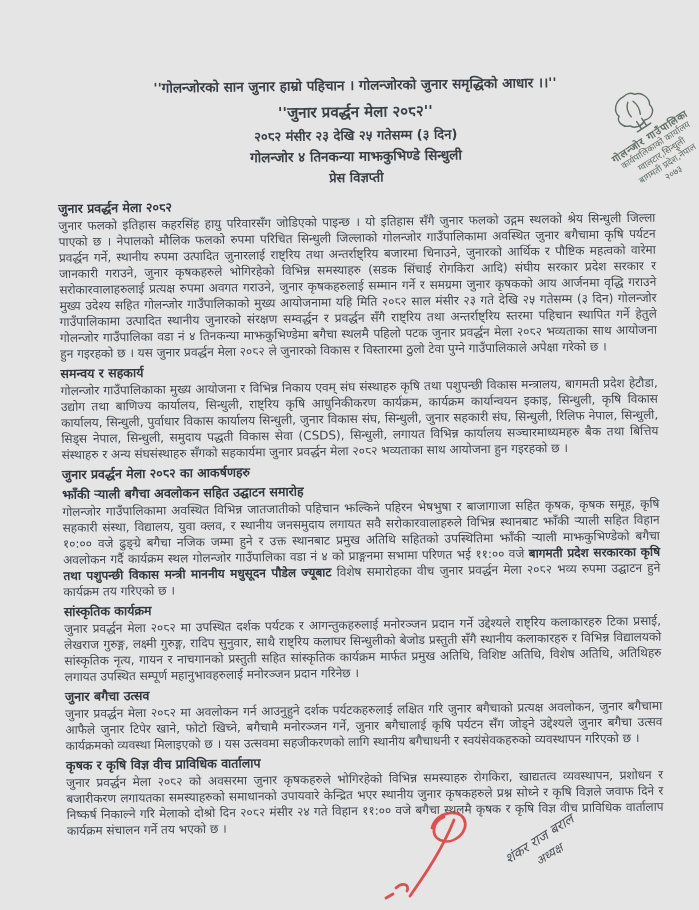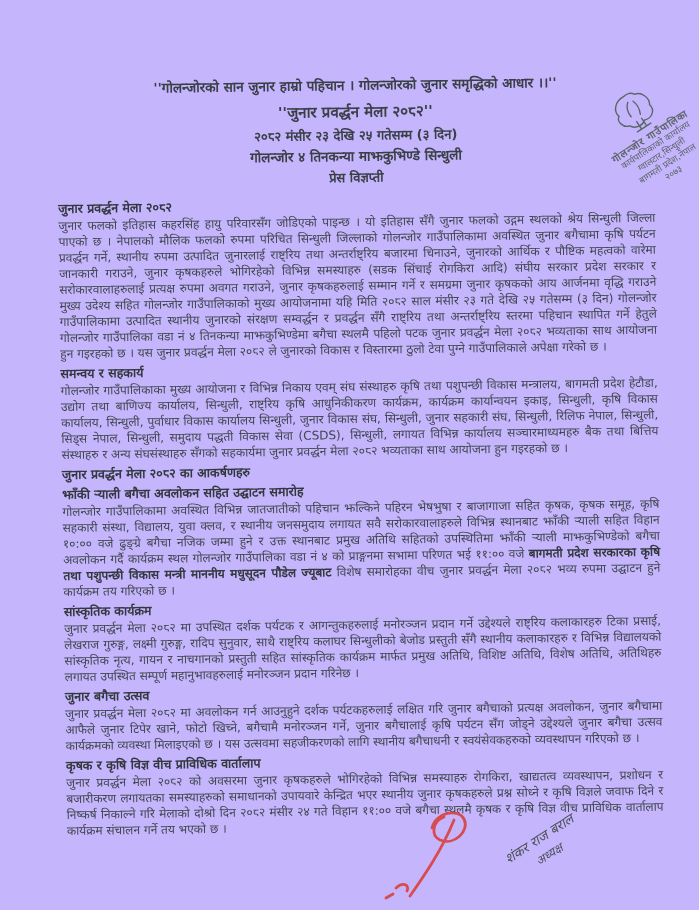--- a/index.html
+++ b/index.html
@@ -1,19 +1,19 @@
 <!DOCTYPE html>
 <html lang="ne"><head>
 <meta charset="utf-8">
 <style>
   html,body{margin:0;padding:0;background:#ffffff;}
   .page{
     position:relative;
     width:699px;height:910px;
-    background:#c4b5fd;
+    background:#e5e5e5;
     overflow:hidden;
     font-family:"DejaVu Sans",sans-serif;
     color:#41474e;
   }
   .tilt{
     position:absolute;left:0;top:0;width:699px;
     padding:76px 42px 0 60px;
     box-sizing:border-box;
     transform:rotate(-0.8deg);
     transform-origin:50% 40%;

